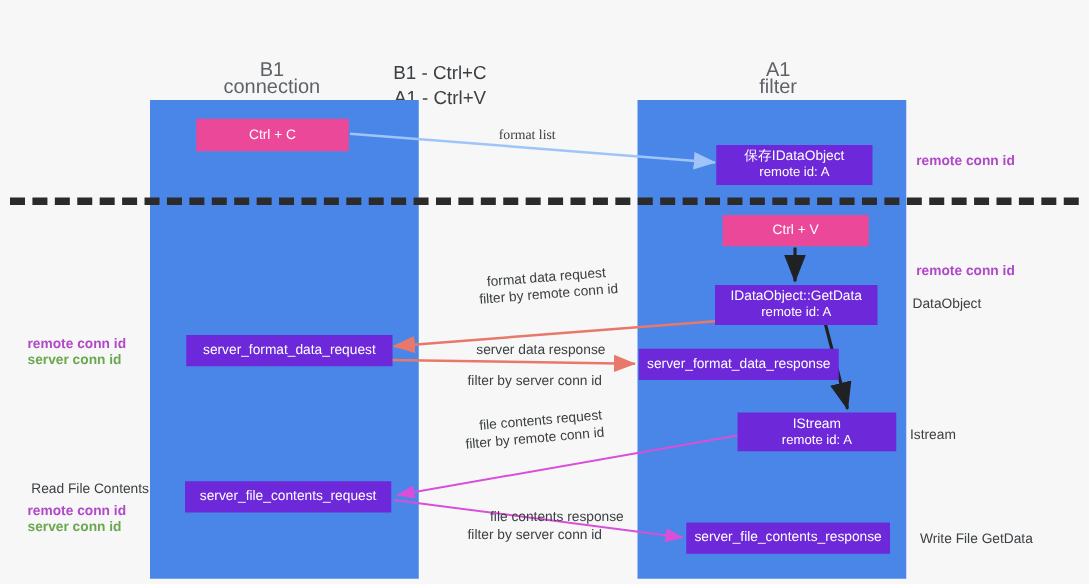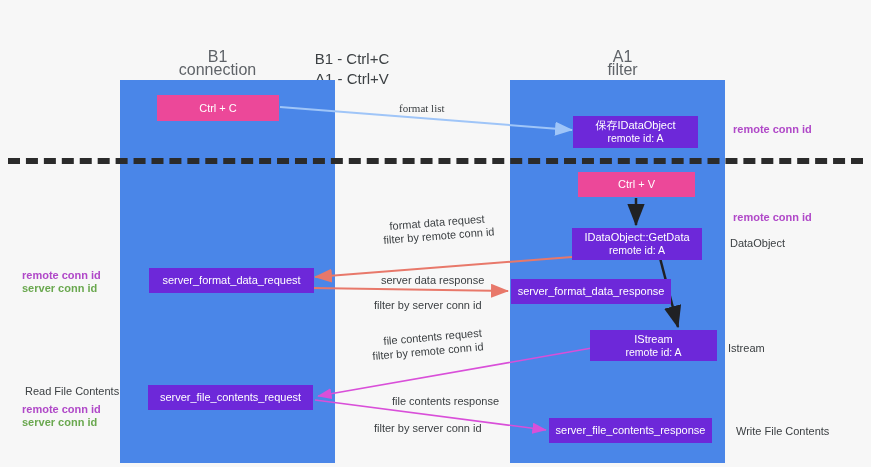--- a/index.html
+++ b/index.html
@@ -158,30 +158,30 @@
   <div class="lbl" style="left:381px;top:274px;">server data response</div>
   <div class="lbl" style="left:374px;top:299px;">
     <span>filter by </span><span class="magenta">server conn id</span>
   </div>
 
   <div class="lbl rot" style="left:383px;top:335px;transform:rotate(-5deg);">file contents request</div>
   <div class="lbl rot" style="left:372px;top:350px;transform:rotate(-5deg);">
     <span>filter by </span><span class="magenta">remote conn id</span>
   </div>
 
-  <div class="lbl" style="left:392px;top:395px;">file contents response</div>
+  <div class="lbl" style="left:392px;top:408px;">file contents response</div>
   <div class="lbl" style="left:374px;top:422px;">
     <span>filter by </span><span class="magenta">server conn id</span>
   </div>
 
   <div class="lbl purple" style="left:733px;top:123px;">remote conn id</div>
   <div class="lbl purple" style="left:733px;top:211px;">remote conn id</div>
   <div class="lbl" style="left:730px;top:237px;">DataObject</div>
   <div class="lbl" style="left:728px;top:342px;">Istream</div>
-  <div class="lbl" style="left:736px;top:425px;">Write File Contents</div>
+  <div class="lbl" style="left:736px;top:425px;">Write File GetData</div>
 
   <div class="lbl purple" style="left:22px;top:269px;">remote conn id</div>
   <div class="lbl green" style="left:22px;top:282px;">server conn id</div>
 
   <div class="lbl" style="left:25px;top:385px;">Read File Contents</div>
   <div class="lbl purple" style="left:22px;top:403px;">remote conn id</div>
   <div class="lbl green" style="left:22px;top:416px;">server conn id</div>
 
 </div>
 

